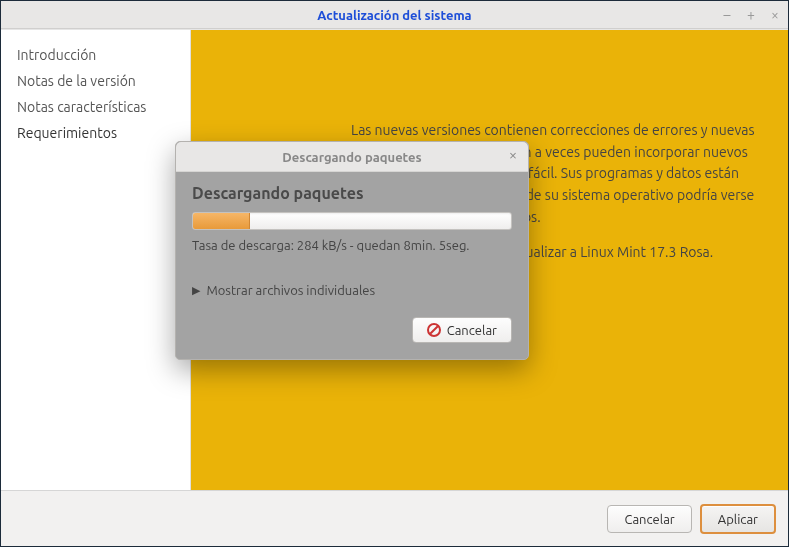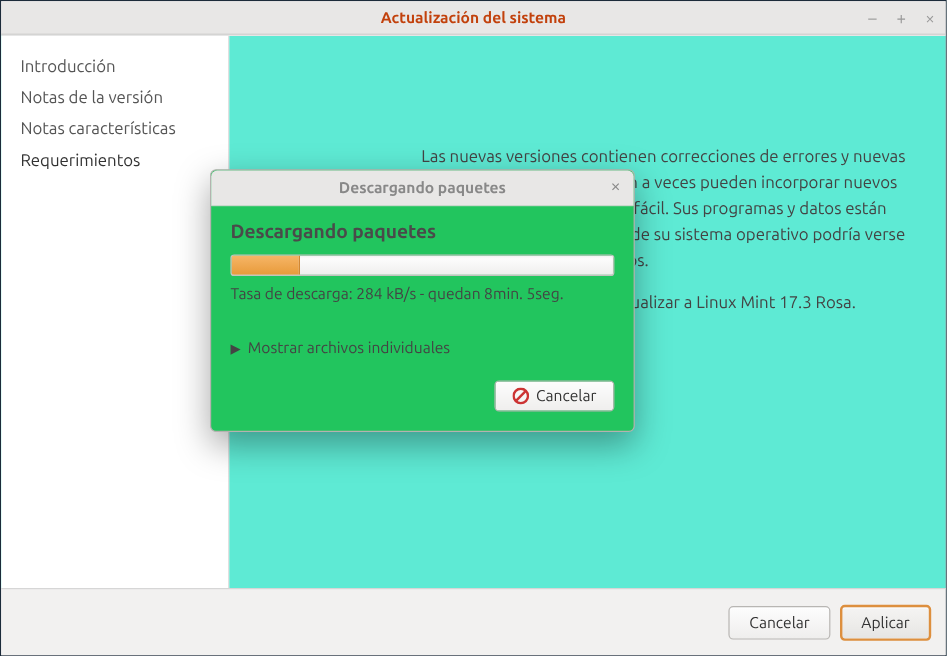--- a/index.html
+++ b/index.html
@@ -29,21 +29,21 @@
     background: #e8e7e6;
     border-bottom: 1px solid #d0cfce;
     display: flex;
     align-items: center;
     position: relative;
   }
   .titlebar-title {
     flex: 1;
     text-align: center;
     font-weight: bold;
-    color: #c2410c;
+    color: #1d4ed8;
     font-size: 13px;
   }
   .titlebar-controls {
     position: absolute;
     right: 4px;
     top: 0;
     height: 28px;
     display: flex;
     align-items: center;
     gap: 6px;
@@ -54,21 +54,21 @@
     display: flex;
     align-items: center;
     justify-content: center;
     color: #999;
     font-size: 14px;
     line-height: 1;
   }
   .main {
     flex: 1;
     display: flex;
-    background: #5eead4;
+    background: #eab308;
     border-top: 1px solid #e6e6e6;
   }
   .sidebar {
     width: 190px;
     border-right: 1px solid #e0e0e0;
     padding: 12px 4px;
     background: #fff;
   }
   .sidebar-item {
     padding: 5px 12px;
@@ -114,21 +114,21 @@
   .btn.primary {
     border: 2px solid #dd8f3e;
     background: linear-gradient(#f5f4f3, #e6e5e3);
   }
   
   .dialog {
     position: absolute;
     left: 174px;
     top: 140px;
     width: 354px;
-    background: #22c55e;
+    background: #a3a3a3;
     border: 1px solid #b4b2af;
     border-radius: 5px;
     box-shadow: 0 10px 28px rgba(0,0,0,0.35);
     z-index: 10;
   }
   .dialog-titlebar {
     height: 30px;
     background: #e8e7e6;
     border-bottom: 1px solid #d6d5d3;
     border-radius: 5px 5px 0 0;

